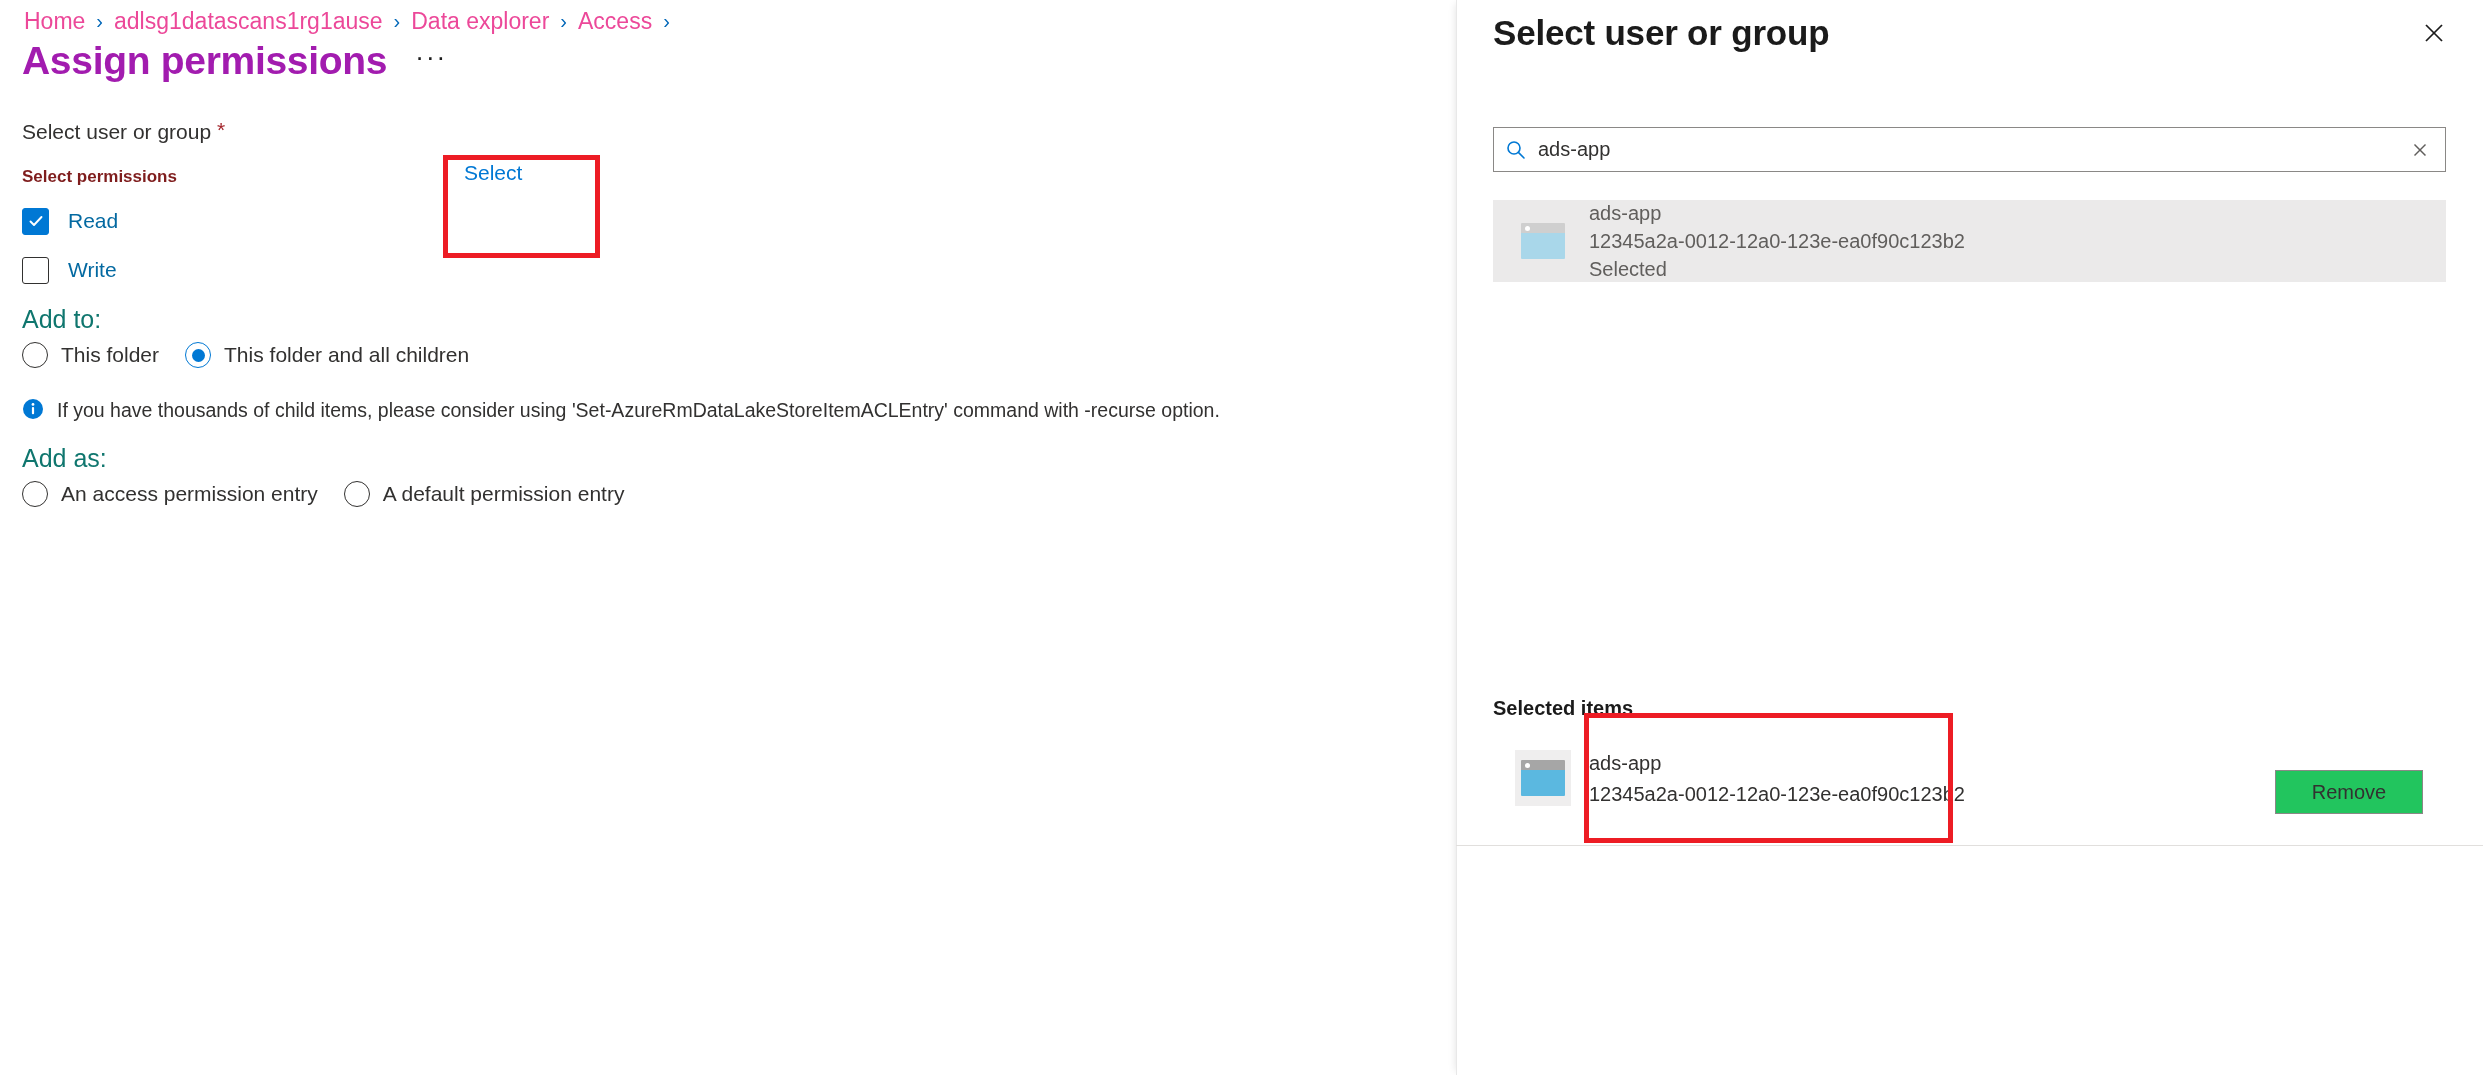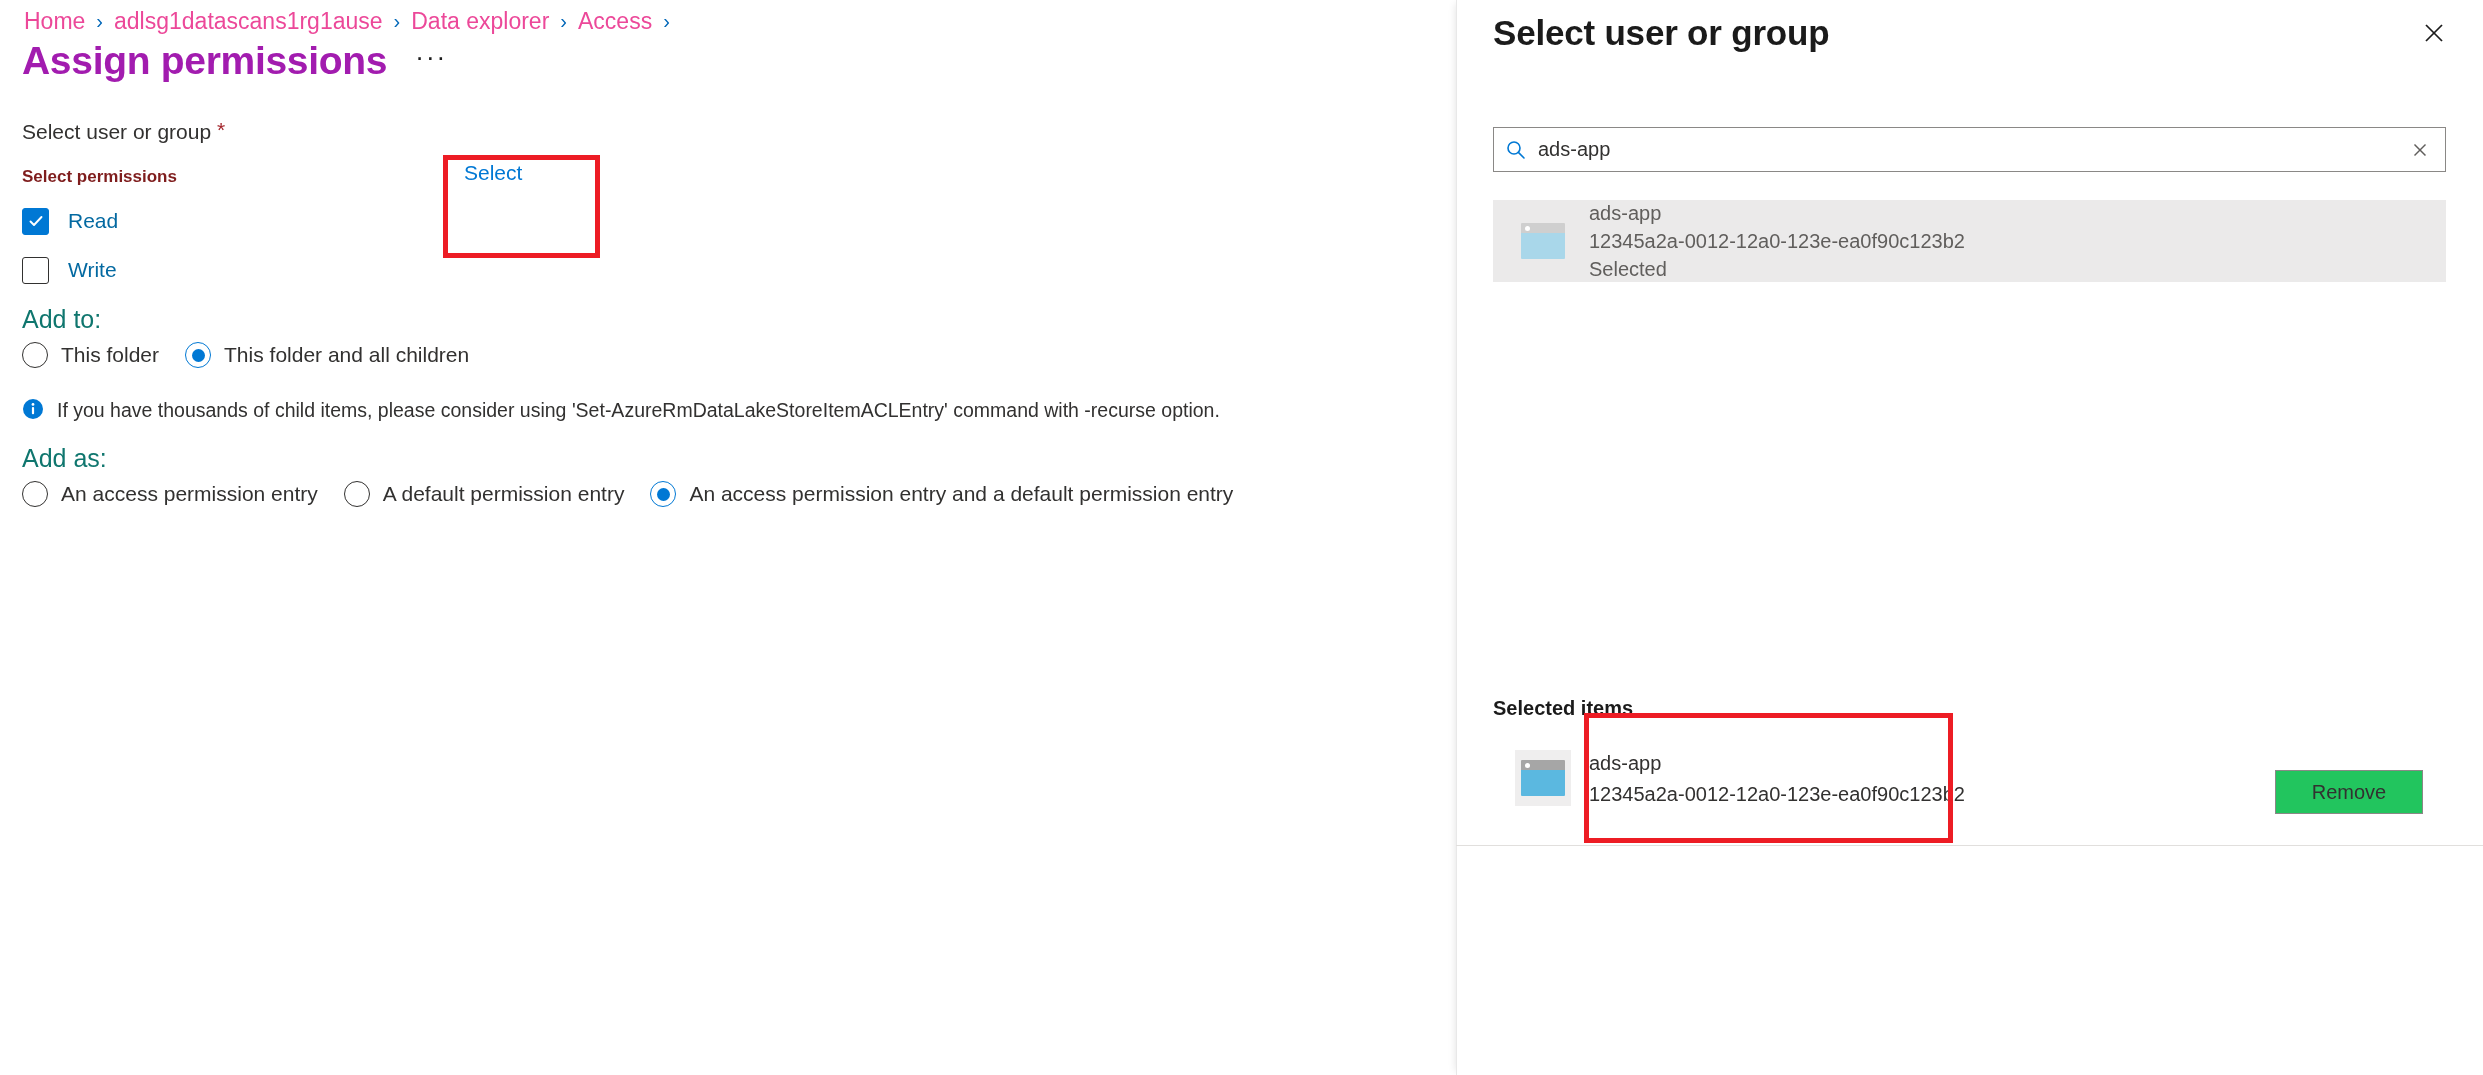--- a/index.html
+++ b/index.html
@@ -254,26 +254,20 @@
 
       <div class="group-label">Add as:</div>
       <div class="radio-row">
         <div class="radio-opt">
           <div class="radio off"></div>
           <span class="radio-label">An access permission entry</span>
         </div>
         <div class="radio-opt">
           <div class="radio off"></div>
           <span class="radio-label">A default permission entry</span>
-        </div>
-        <div class="radio-opt">
-          <div class="radio on">
-              <div class="dot"></div>
-            </div>
-          <span class="radio-label">An access permission entry and a default permission entry</span>
         </div>
       </div>
 
     </div>
 
     <div class="select-box">
       <div class="select-link-wrap">
         <div class="green-bar"></div>
         <div class="select-link">Select</div>
       </div>

